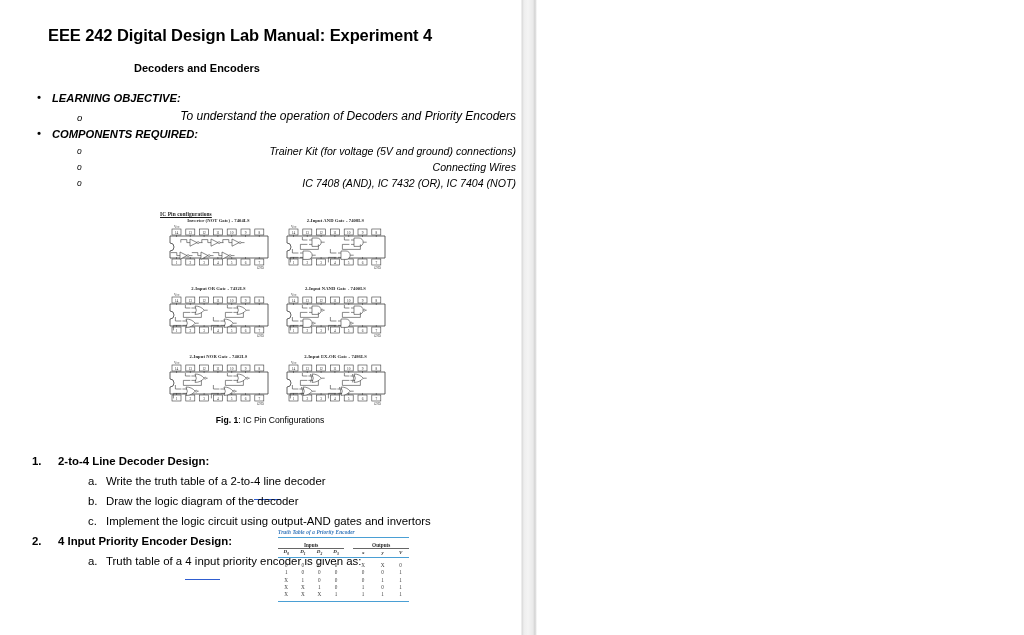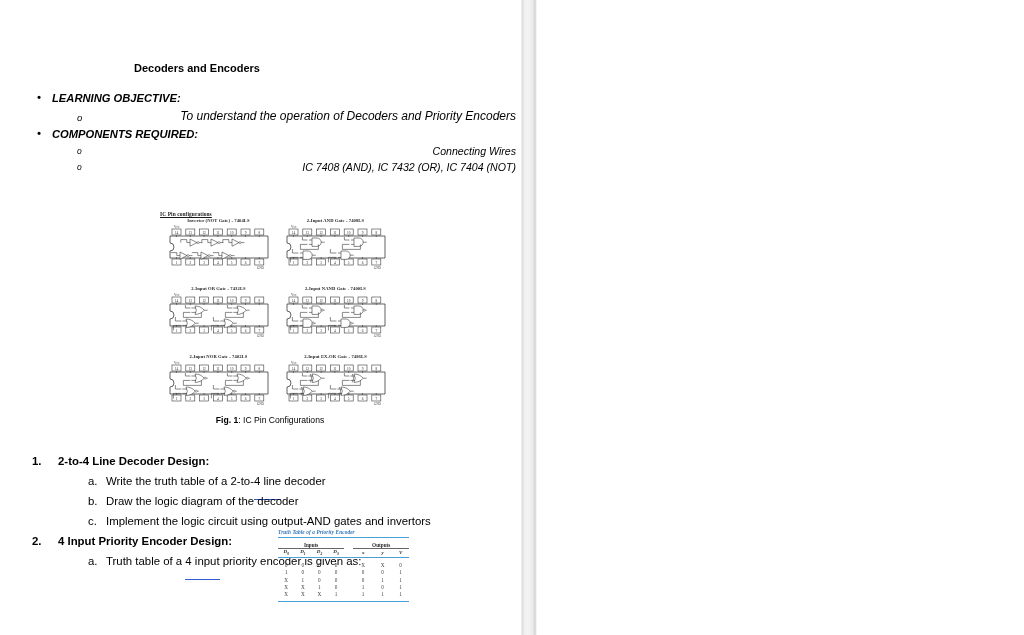--- a/index.html
+++ b/index.html
@@ -249,27 +249,29 @@
   table.tt tr.ruleline td > div { height: 0.6px; background: #666; }
   .tt-top-pad { height: 2.5px; }
 </style>
 </head>
 <body>
 
 <div class="viewer">
 
   <div class="page page-left">
 
+    <div class="doc-title">EEE 242 Digital Design Lab Manual: Experiment 4</div>
     <div class="doc-subtitle">Decoders and Encoders</div>
 
     <ul class="lvl1" id="overview-list">
         <li><span>LEARNING OBJECTIVE:</span><ul class="lvl2">
             <li class="big">To understand the operation of Decoders and Priority Encoders</li>
           </ul></li>
         <li><span>COMPONENTS REQUIRED:</span><ul class="lvl2">
+            <li>Trainer Kit (for voltage (5V and ground) connections)</li>
             <li>Connecting Wires</li>
             <li>IC 7408 (AND), IC 7432 (OR), IC 7404 (NOT)</li>
           </ul></li>
       </ul>
 
     <div class="figure">
       <div class="fig-heading">IC Pin configurations</div>
       <div class="ic-grid" id="ic-grid">
           <div class="ic-cell">
             <div class="ic-label">Inverter (NOT Gate) - 7404LS</div>

